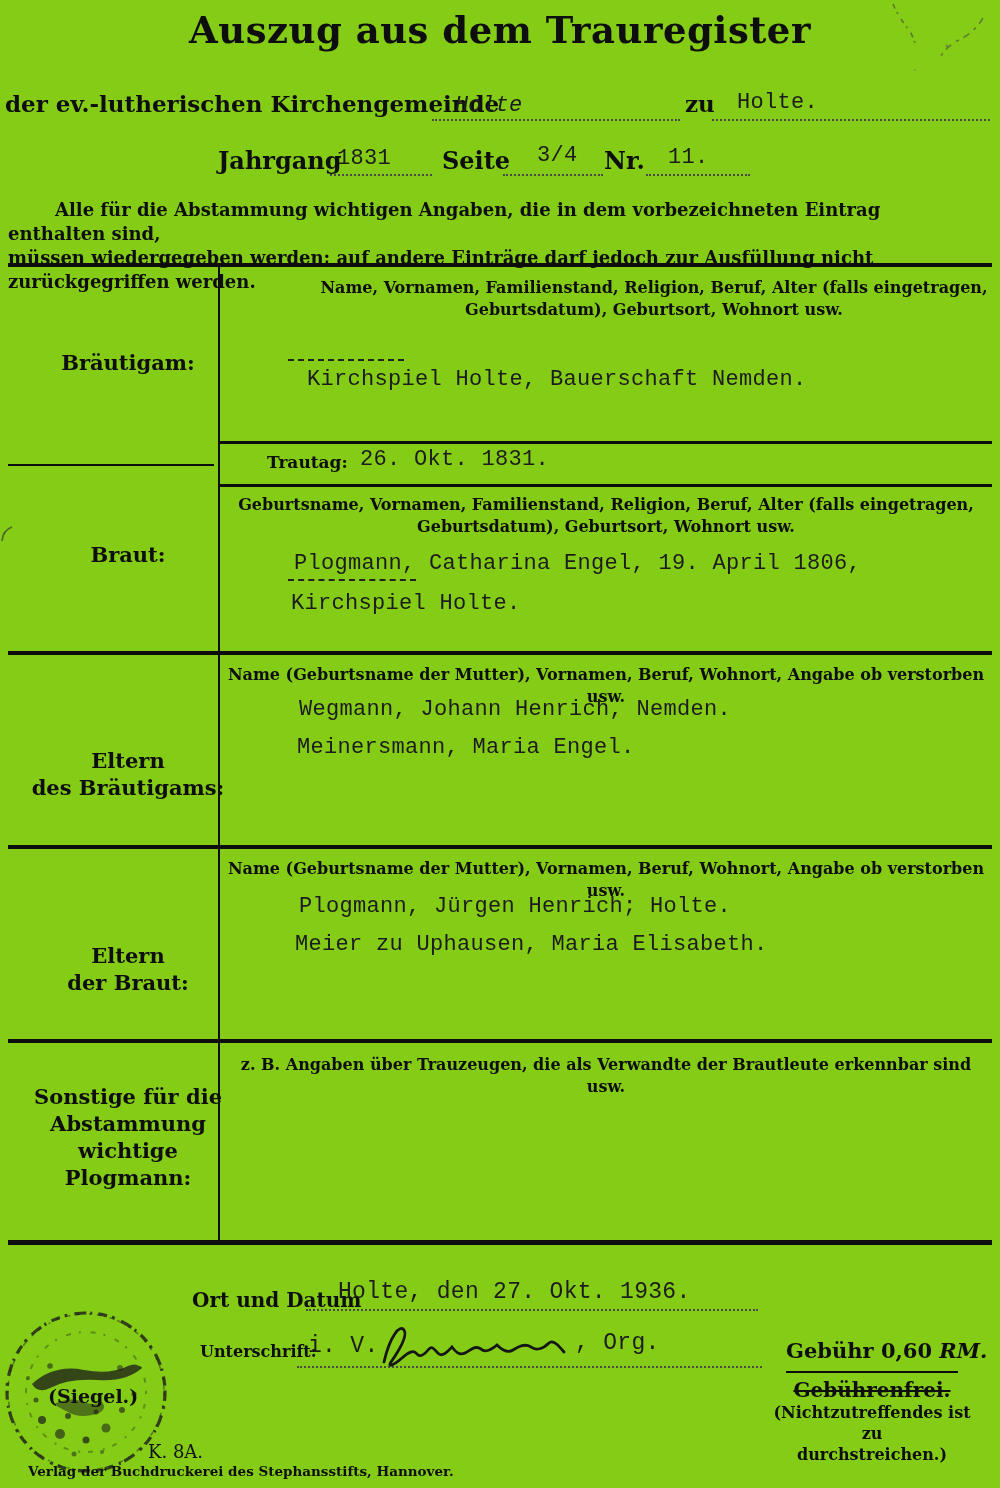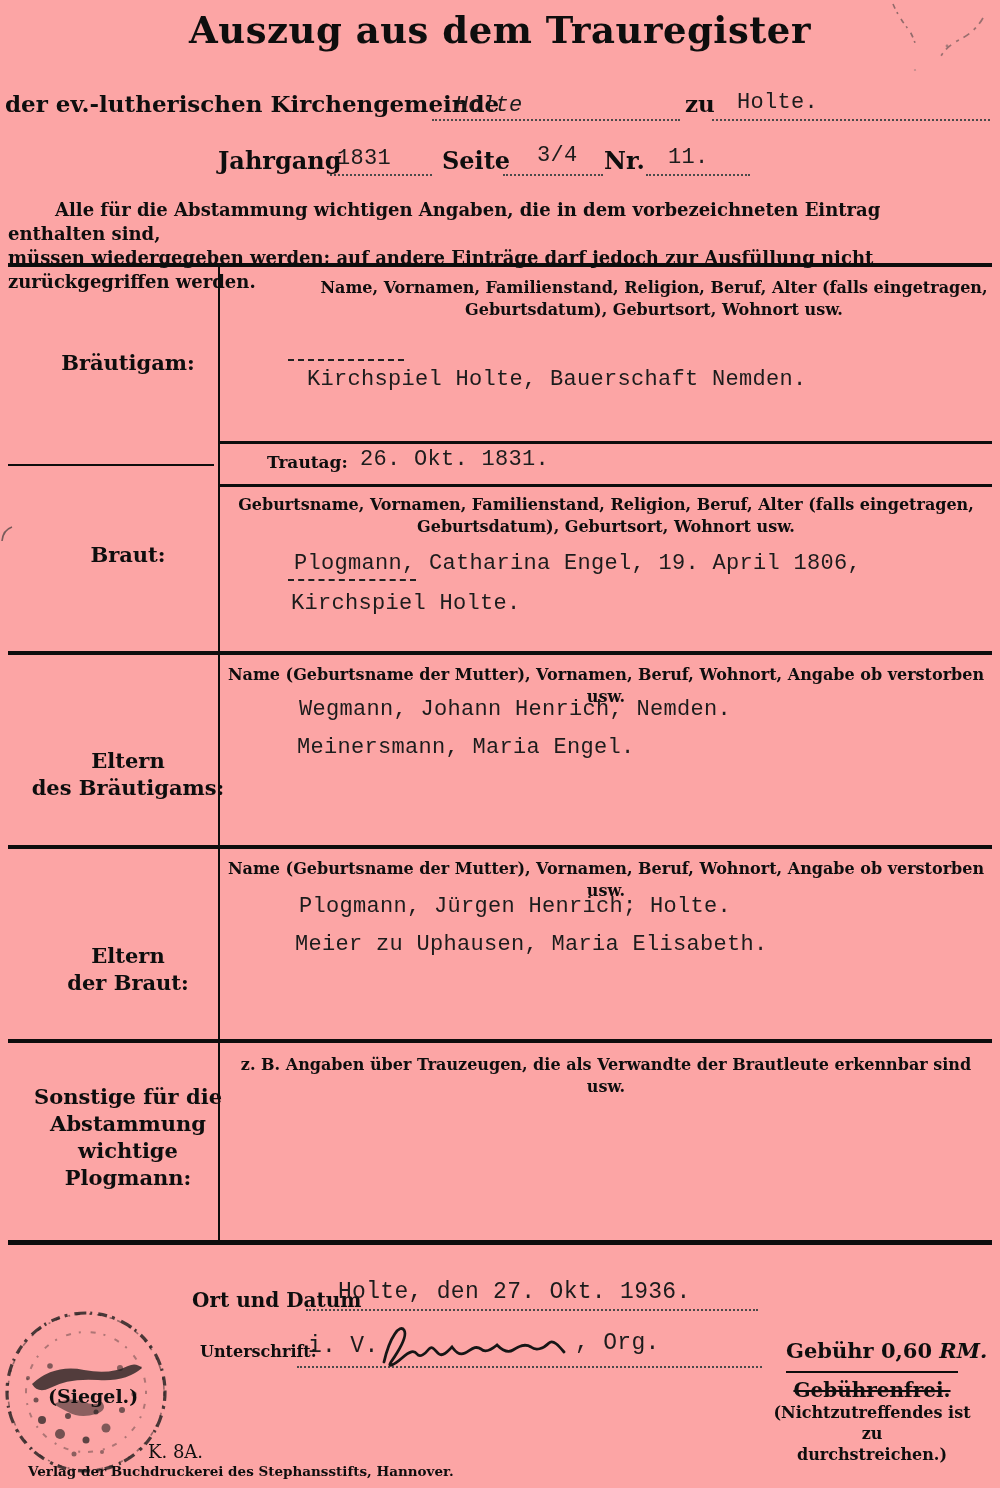--- a/index.html
+++ b/index.html
@@ -1,17 +1,17 @@
 <!DOCTYPE html>
 <html><head>
 <meta charset="utf-8">
 <style>
   html,body{margin:0;padding:0;background:#fcfbf8;}
   .page{
-    position:relative;width:1000px;height:1488px;background:#fca5a5;
+    position:relative;width:1000px;height:1488px;background:#84cc16;
     overflow:hidden;font-family:"DejaVu Serif",serif;color:#111;
   }
   .abs{position:absolute;}
   
   .frk{font-family:"DejaVu Serif",serif;font-weight:bold;color:#0e0e0e;}
   
   .typed{font-family:"Liberation Mono","DejaVu Sans Mono",monospace;color:#1c1c1c;
          font-size:22px;white-space:nowrap;letter-spacing:.3px;}
   .title{font-size:37px;letter-spacing:.5px;white-space:nowrap;}
   .sub-label{font-size:23px;white-space:nowrap;}

